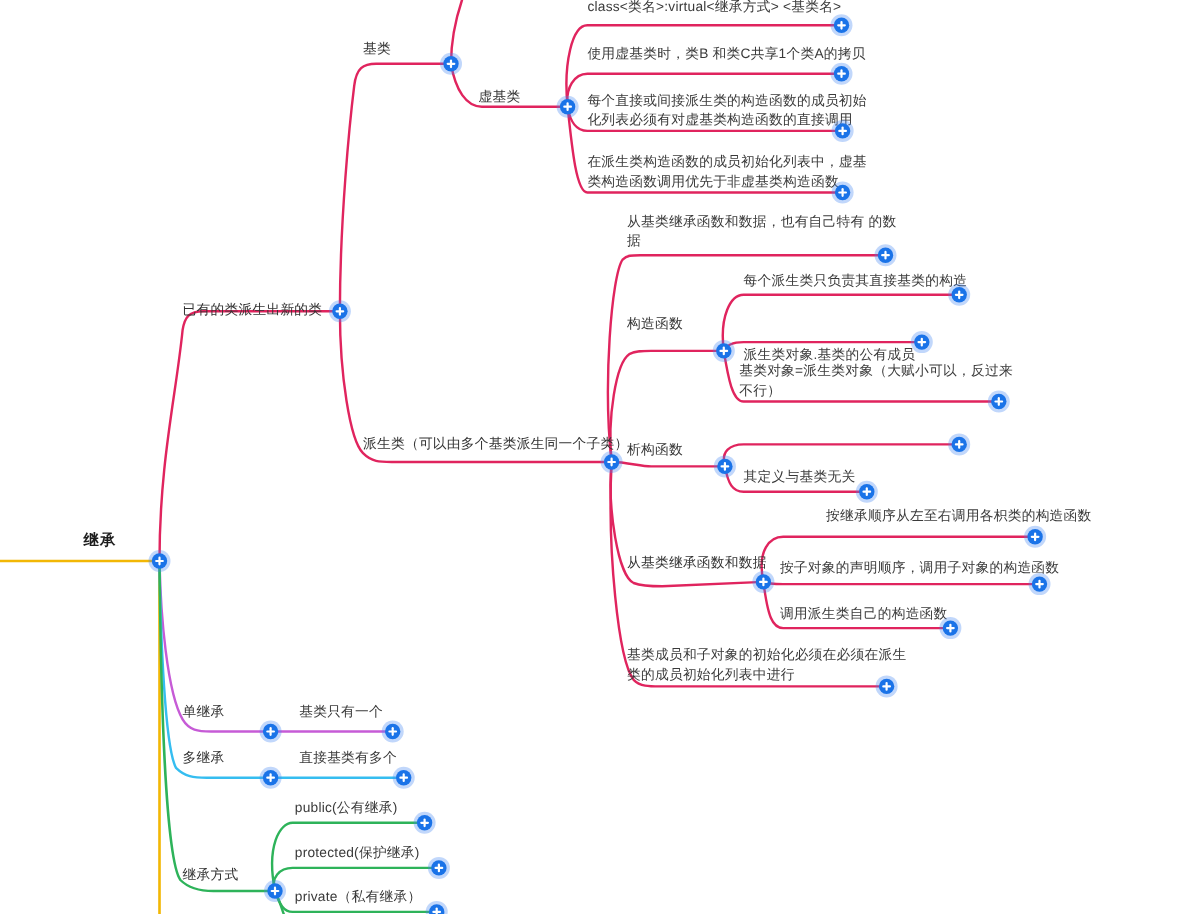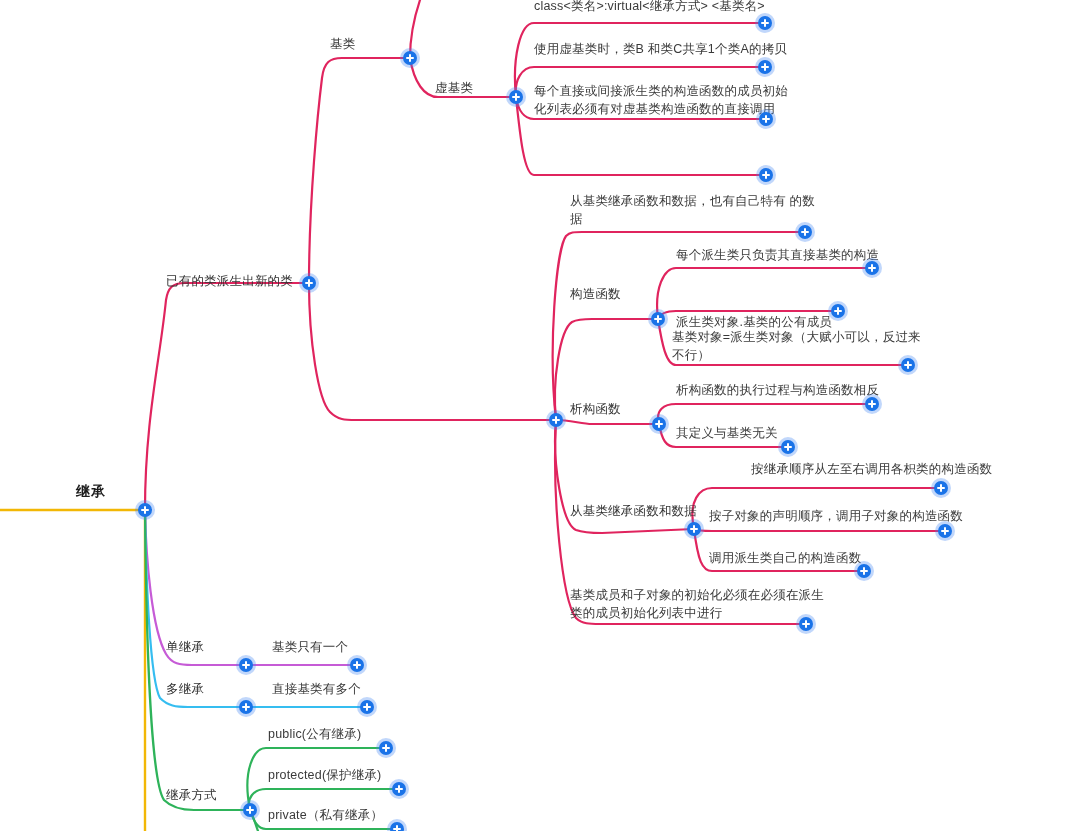--- a/index.html
+++ b/index.html
@@ -116,33 +116,35 @@
   <div class="lbl branch" style="left:166px;top:272px;">已有的类派生出新的类</div>
 
   <div class="lbl branch" style="left:330px;top:35px;">基类</div>
 
   <div class="lbl branch" style="left:435px;top:79px;">虚基类</div>
 
   <div class="lbl" style="left:534px;top:-3px;">class&lt;类名&gt;:virtual&lt;继承方式&gt; &lt;基类名&gt;</div>
   <div class="lbl" style="left:534px;top:40px;">使用虚基类时，类B 和类C共享1个类A的拷贝</div>
   <div class="lbl" style="left:534px;top:82px;">每个直接或间接派生类的构造函数的成员初始
 化列表必须有对虚基类构造函数的直接调用</div>
-
+  <div class="lbl" style="left:534px;top:138px;">在派生类构造函数的成员初始化列表中，虚基
+类构造函数调用优先于非虚基类构造函数</div>
+
+  <div class="lbl branch" style="left:330px;top:394px;">派生类（可以由多个基类派生同一个子类）</div>
 
   <div class="lbl" style="left:570px;top:192px;">从基类继承函数和数据，也有自己特有 的数
 据</div>
 
   <div class="lbl branch" style="left:570px;top:285px;">构造函数</div>
   <div class="lbl" style="left:676px;top:246px;">每个派生类只负责其直接基类的构造</div>
   <div class="lbl" style="left:676px;top:285px;margin-top:28px;">派生类对象.基类的公有成员</div>
   <div class="lbl" style="left:672px;top:328px;">基类对象=派生类对象（大赋小可以，反过来
 不行）</div>
 
   <div class="lbl branch" style="left:570px;top:400px;">析构函数</div>
-  <div class="lbl" style="left:676px;top:381px;">析构函数的执行过程与构造函数相反</div>
   <div class="lbl" style="left:676px;top:424px;">其定义与基类无关</div>
 
   <div class="lbl branch" style="left:570px;top:502px;">从基类继承函数和数据</div>
   <div class="lbl" style="left:709px;top:460px;margin-left:42px;">按继承顺序从左至右调用各枳类的构造函数</div>
   <div class="lbl" style="left:709px;top:507px;">按子对象的声明顺序，调用子对象的构造函数</div>
   <div class="lbl" style="left:709px;top:549px;">调用派生类自己的构造函数</div>
 
   <div class="lbl" style="left:570px;top:586px;">基类成员和子对象的初始化必须在必须在派生
 类的成员初始化列表中进行</div>
 

